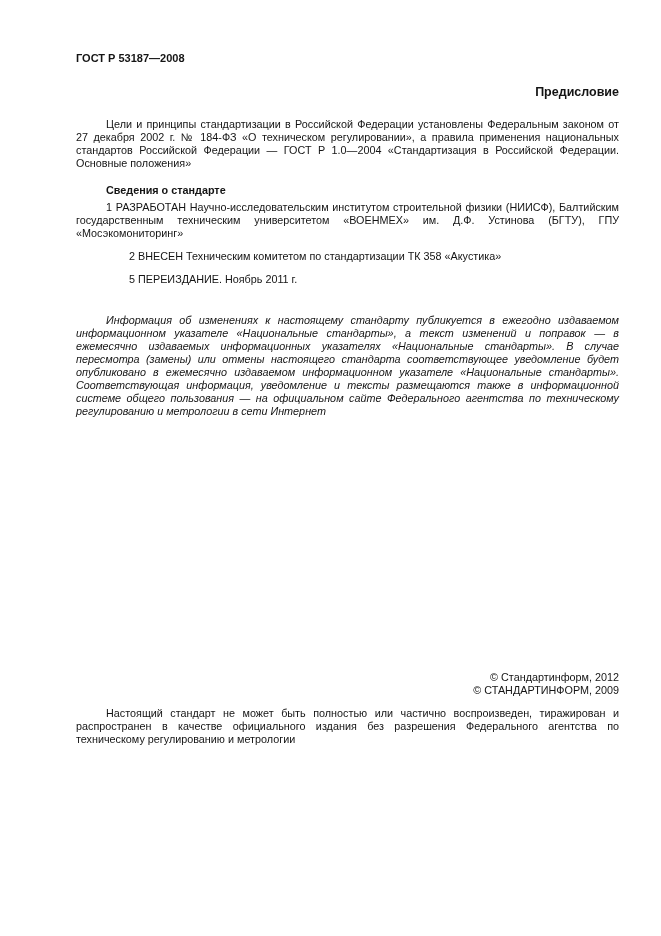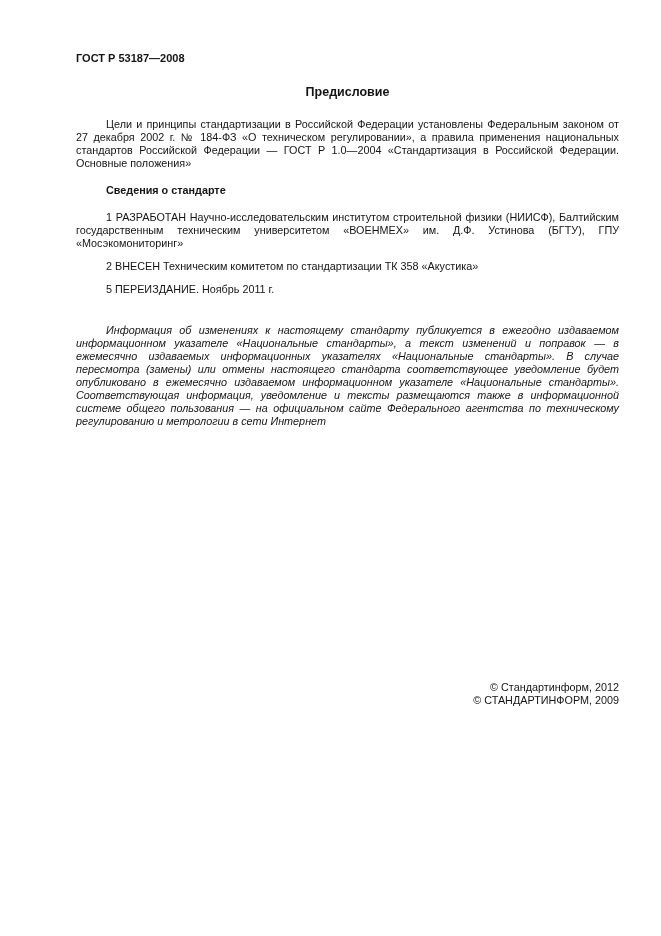--- a/index.html
+++ b/index.html
@@ -24,21 +24,21 @@
   }
   .doc-number {
     font-size: 11px;
     font-weight: bold;
     line-height: 13px;
   }
   .title {
     margin: 20px 0 0 0;
     font-size: 12.5px;
     font-weight: bold;
-    text-align: center;
+    text-align: right;
     line-height: 15px;
   }
   .para {
     margin: 0;
     font-size: 10.8px;
     line-height: 13px;
     text-align: justify;
   }
   .indent {
     text-indent: 30px;
@@ -47,24 +47,25 @@
     margin-top: 18px;
   }
   .section-heading {
     margin: 14px 0 0 0;
     font-size: 10.8px;
     font-weight: bold;
     line-height: 13px;
     text-indent: 30px;
   }
   .item-first {
-    margin-top: 14px;
+    margin-top: 4px;
   }
   .item {
     margin-top: 10px;
+    margin-left: 23px;
   }
   .notice {
     margin-top: 28px;
     font-style: italic;
   }
   .copyright-block {
     margin-top: 253px;
     font-size: 10.8px;
     line-height: 13px;
     text-align: right;
@@ -99,15 +100,16 @@
 
   <p class="para indent item">5 ПЕРЕИЗДАНИЕ. Ноябрь 2011 г.</p>
 
   <p class="para indent notice">Информация об изменениях к настоящему стандарту публикуется в ежегодно издаваемом информационном указателе «Национальные стандарты», а текст изменений и поправок — в ежемесячно издаваемых информационных указателях «Национальные стандарты». В случае пересмотра (замены) или отмены настоящего стандарта соответствующее уведомление будет опубликовано в ежемесячно издаваемом информационном указателе «Национальные стандарты». Соответствующая информация, уведомление и тексты размещаются также в информационной системе общего пользования — на официальном сайте Федерального агентства по техническому регулированию и метрологии в сети Интернет</p>
 
   <div class="copyright-block">
     <div>© Стандартинформ, 2012</div>
     <div>© СТАНДАРТИНФОРМ, 2009</div>
   </div>
 
+  <p class="para indent restriction">Настоящий стандарт не может быть полностью или частично воспроизведен, тиражирован и распространен в качестве официального издания без разрешения Федерального агентства по техническому регулированию и метрологии</p>
 
 
 </div>
 
 </body></html>

